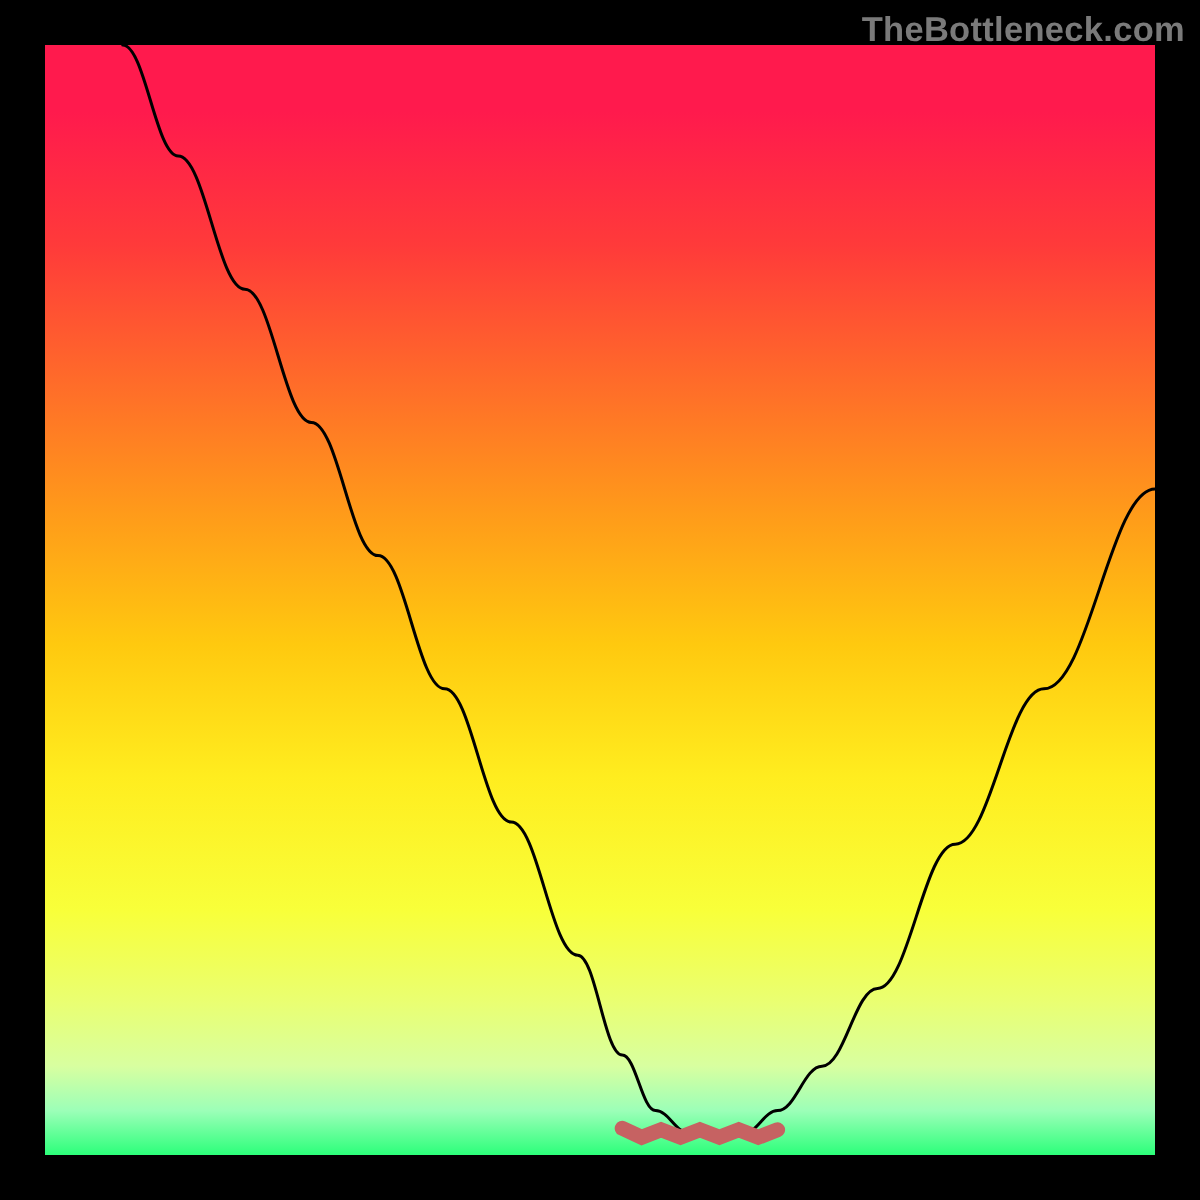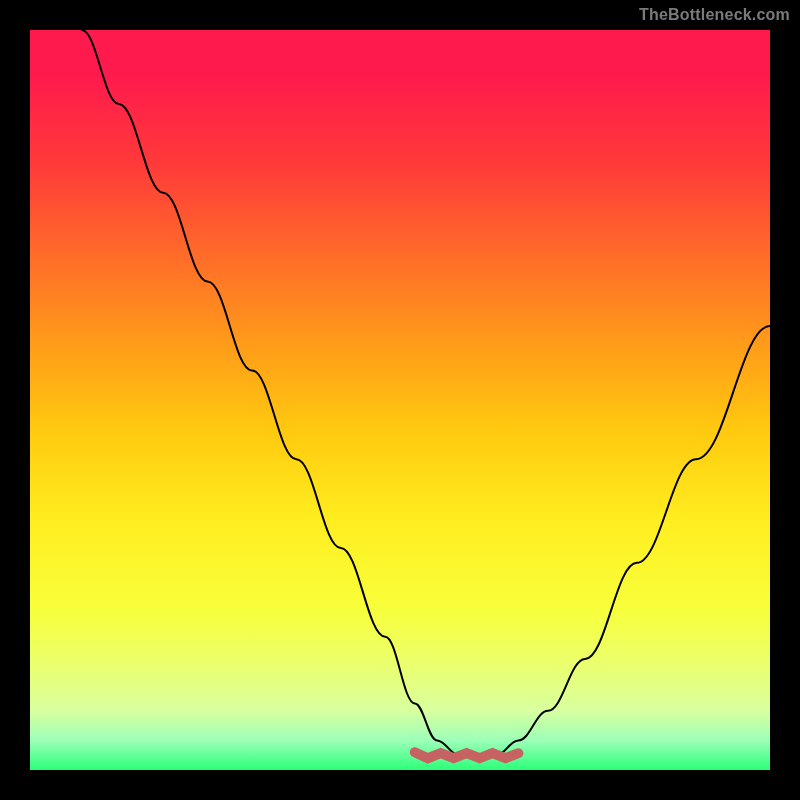--- a/index.html
+++ b/index.html
@@ -34,21 +34,21 @@
       #d8ffa0 92%,
       #9cffb8 96%,
       #2cff7a 100%
     );
   }
   .watermark {
     position: absolute;
     top: 6px;
     right: 10px;
     font-family: Arial, Helvetica, sans-serif;
-    font-size: 16px;
+    font-size: 23px;
     font-weight: 600;
     color: #7a7a7a;
     letter-spacing: 0.2px;
   }
   svg.curve {
     position: absolute;
     inset: 0;
     width: 100%;
     height: 100%;
     pointer-events: none;

